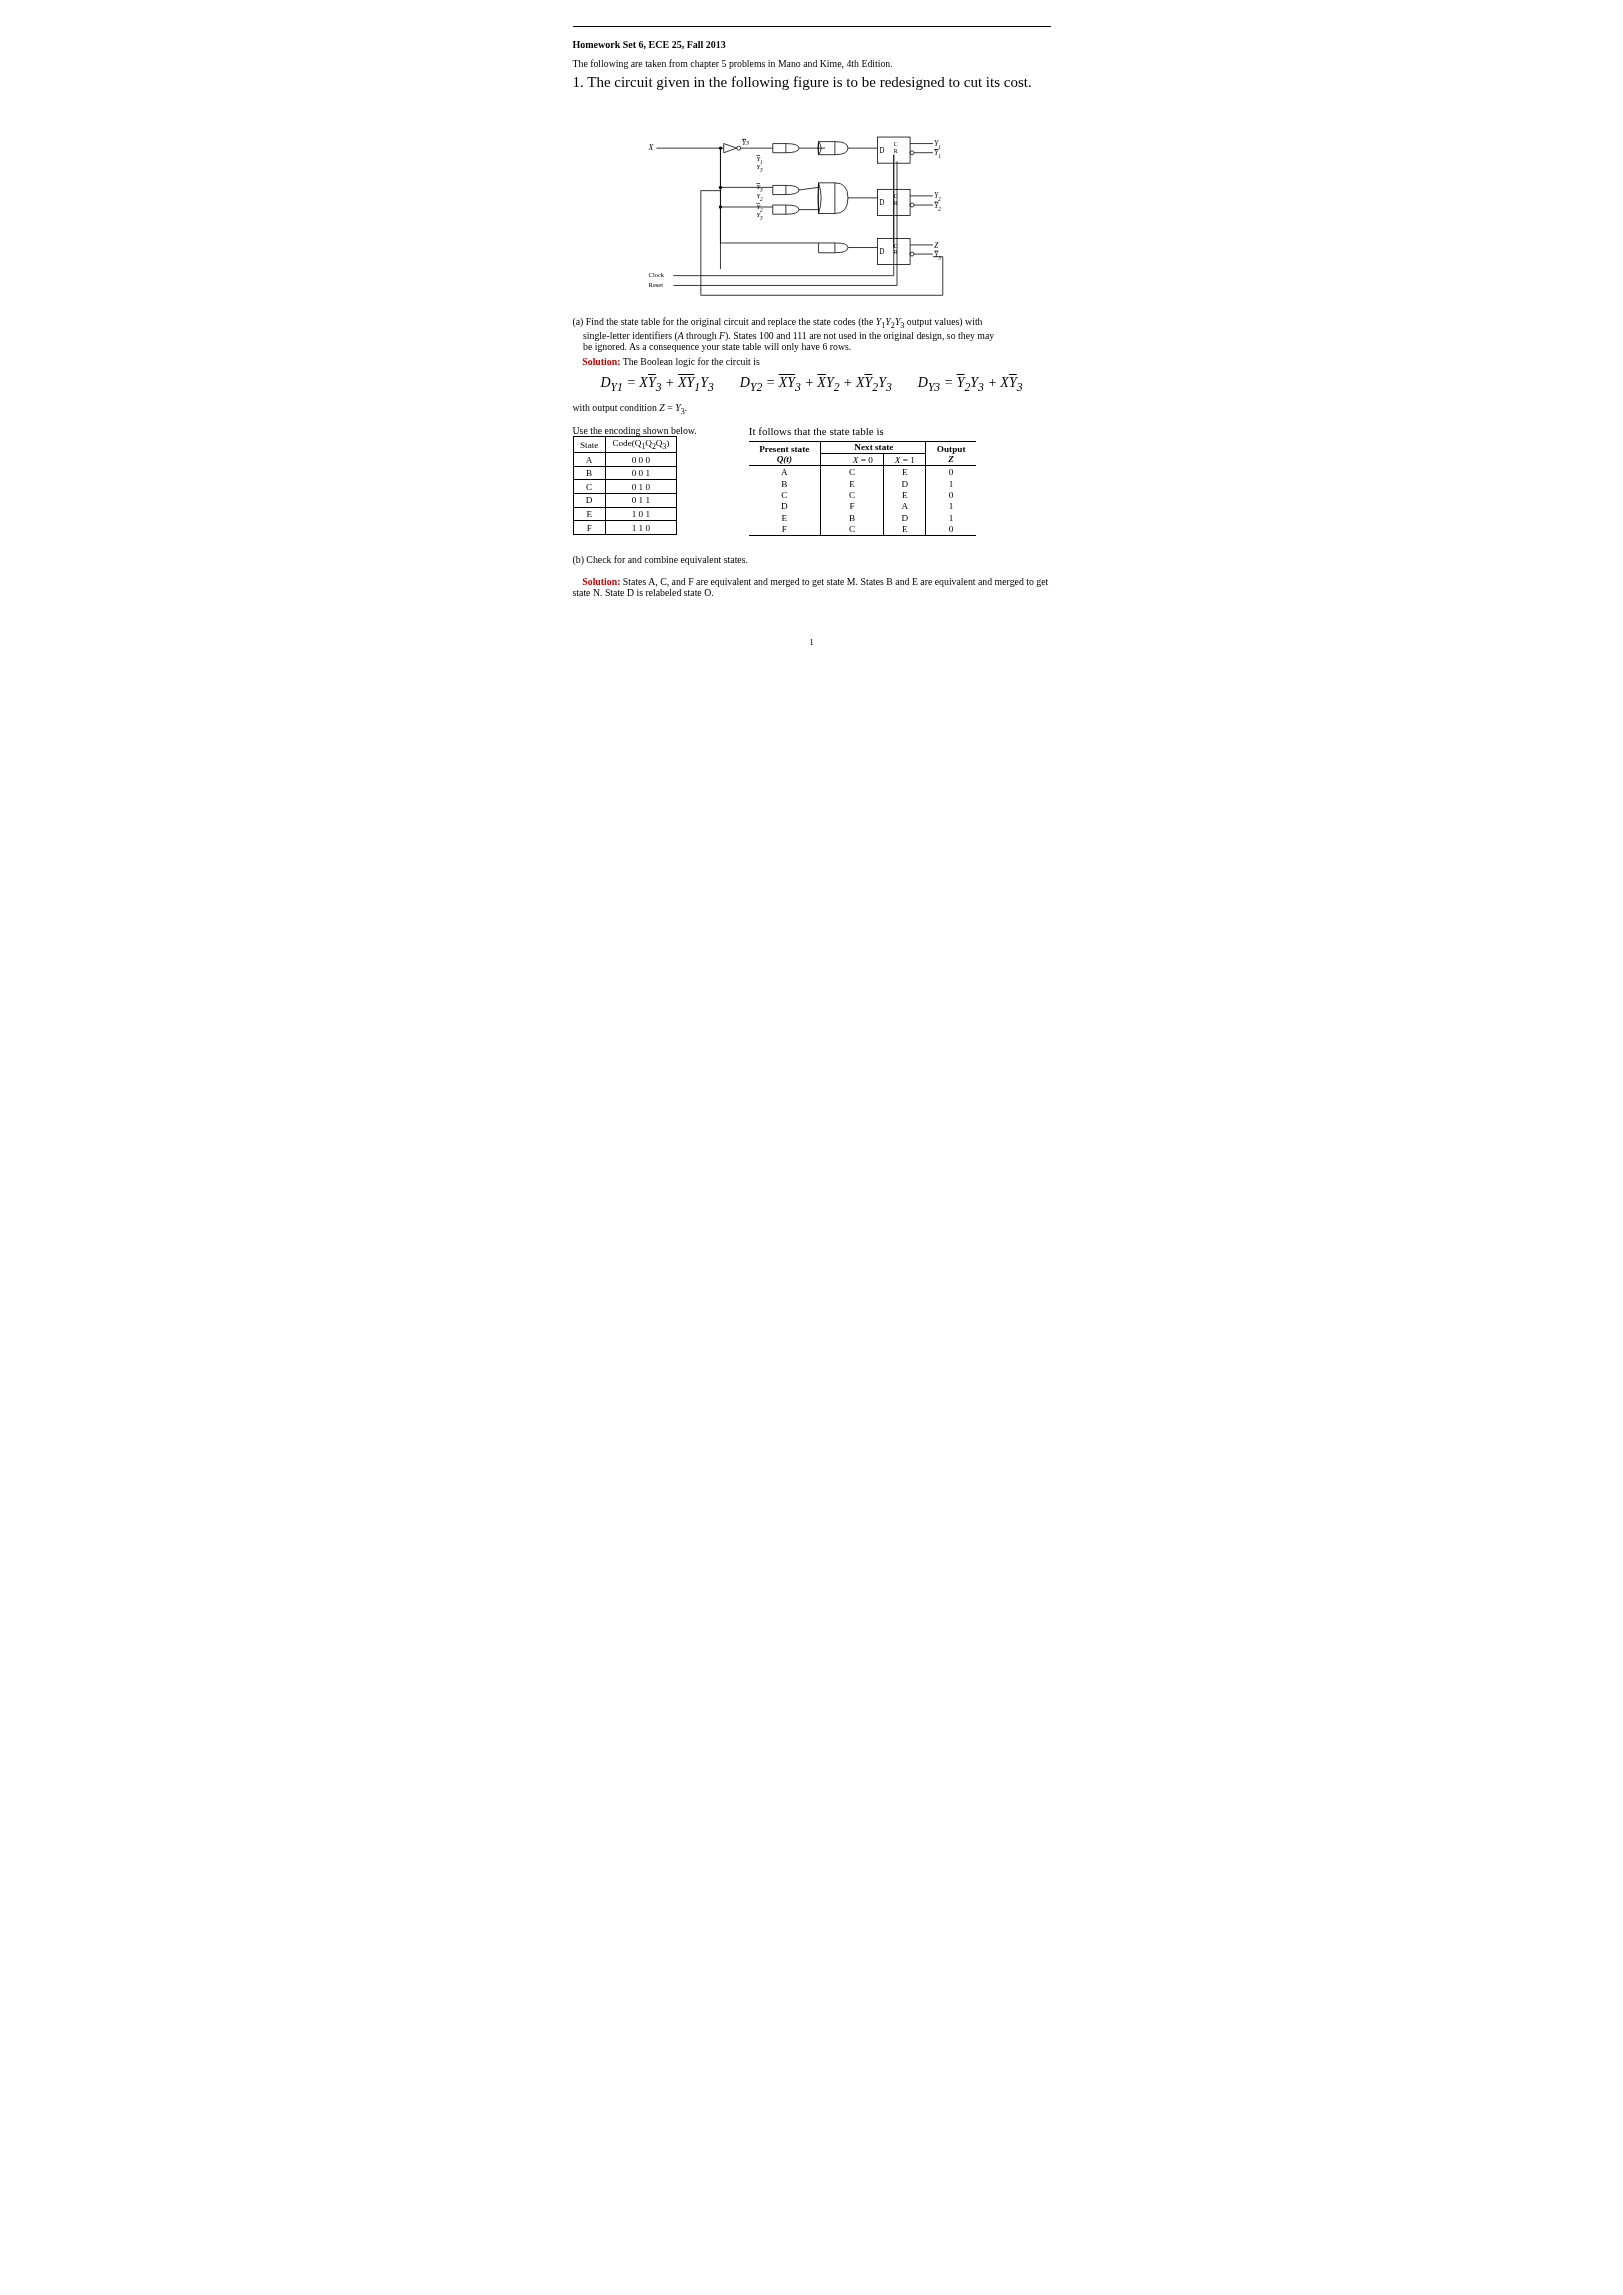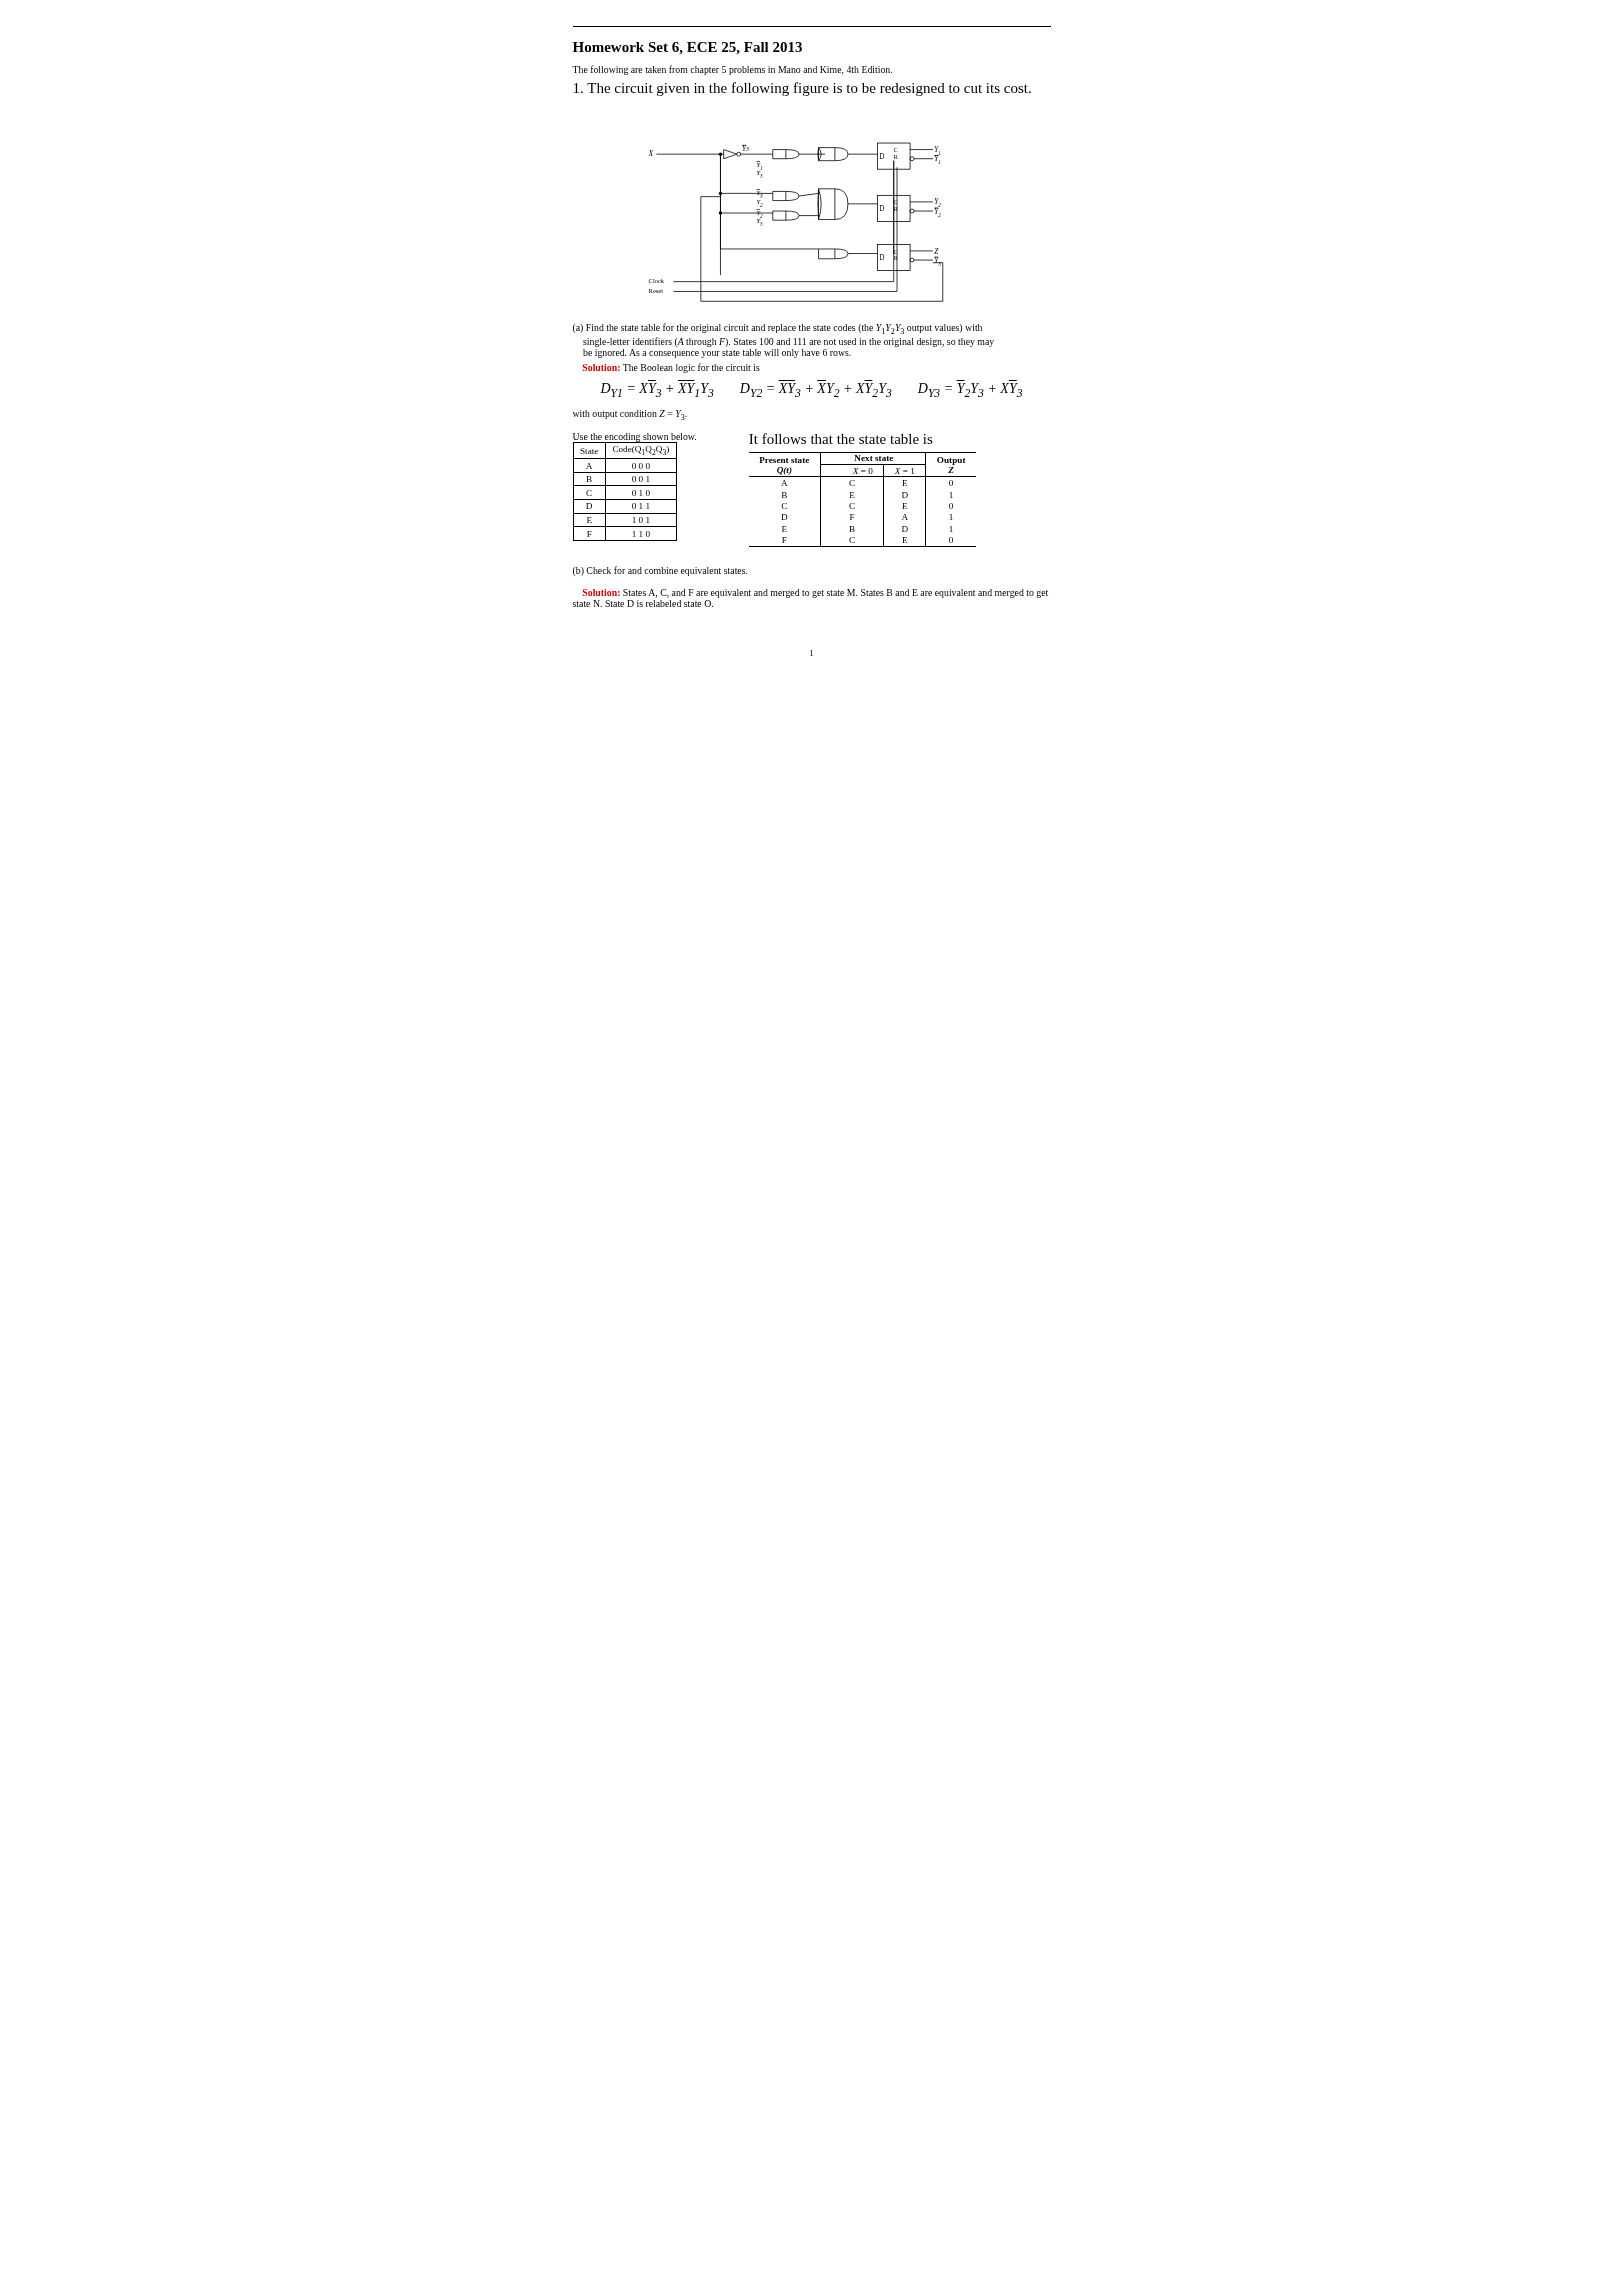--- a/index.html
+++ b/index.html
@@ -11,21 +11,21 @@
       width: 556px;
       margin: 0 auto;
       padding: 26px 39px 39px 39px;
     }
     .top-rule {
       border-top: 1px solid #000;
       margin-bottom: 11.8px;
     }
     .title {
       font-weight: bold;
-      font-size: 15px;
+      font-size: 10px;
       margin-bottom: 7.9px;
     }
     .intro {
       margin-bottom: 5.2px;
       font-size: 9.8px;
     }
     .problem-text {
       margin-bottom: 21px;
       font-size: 15px;
     }
@@ -79,21 +79,21 @@
       border: 0.7px solid #000;
       padding: 1.3px 6.5px;
       text-align: center;
     }
     .state-table th {
       font-weight: normal;
       border-bottom: 1.3px solid #000;
     }
     .next-label {
       margin-bottom: 1px;
-      font-size: 15px;
+      font-size: 11px;
     }
     .part-b {
       margin-top: 18.3px;
       font-size: 9.8px;
     }
     .page-number {
       text-align: center;
       margin-top: 39px;
       font-size: 9.2px;
     }

